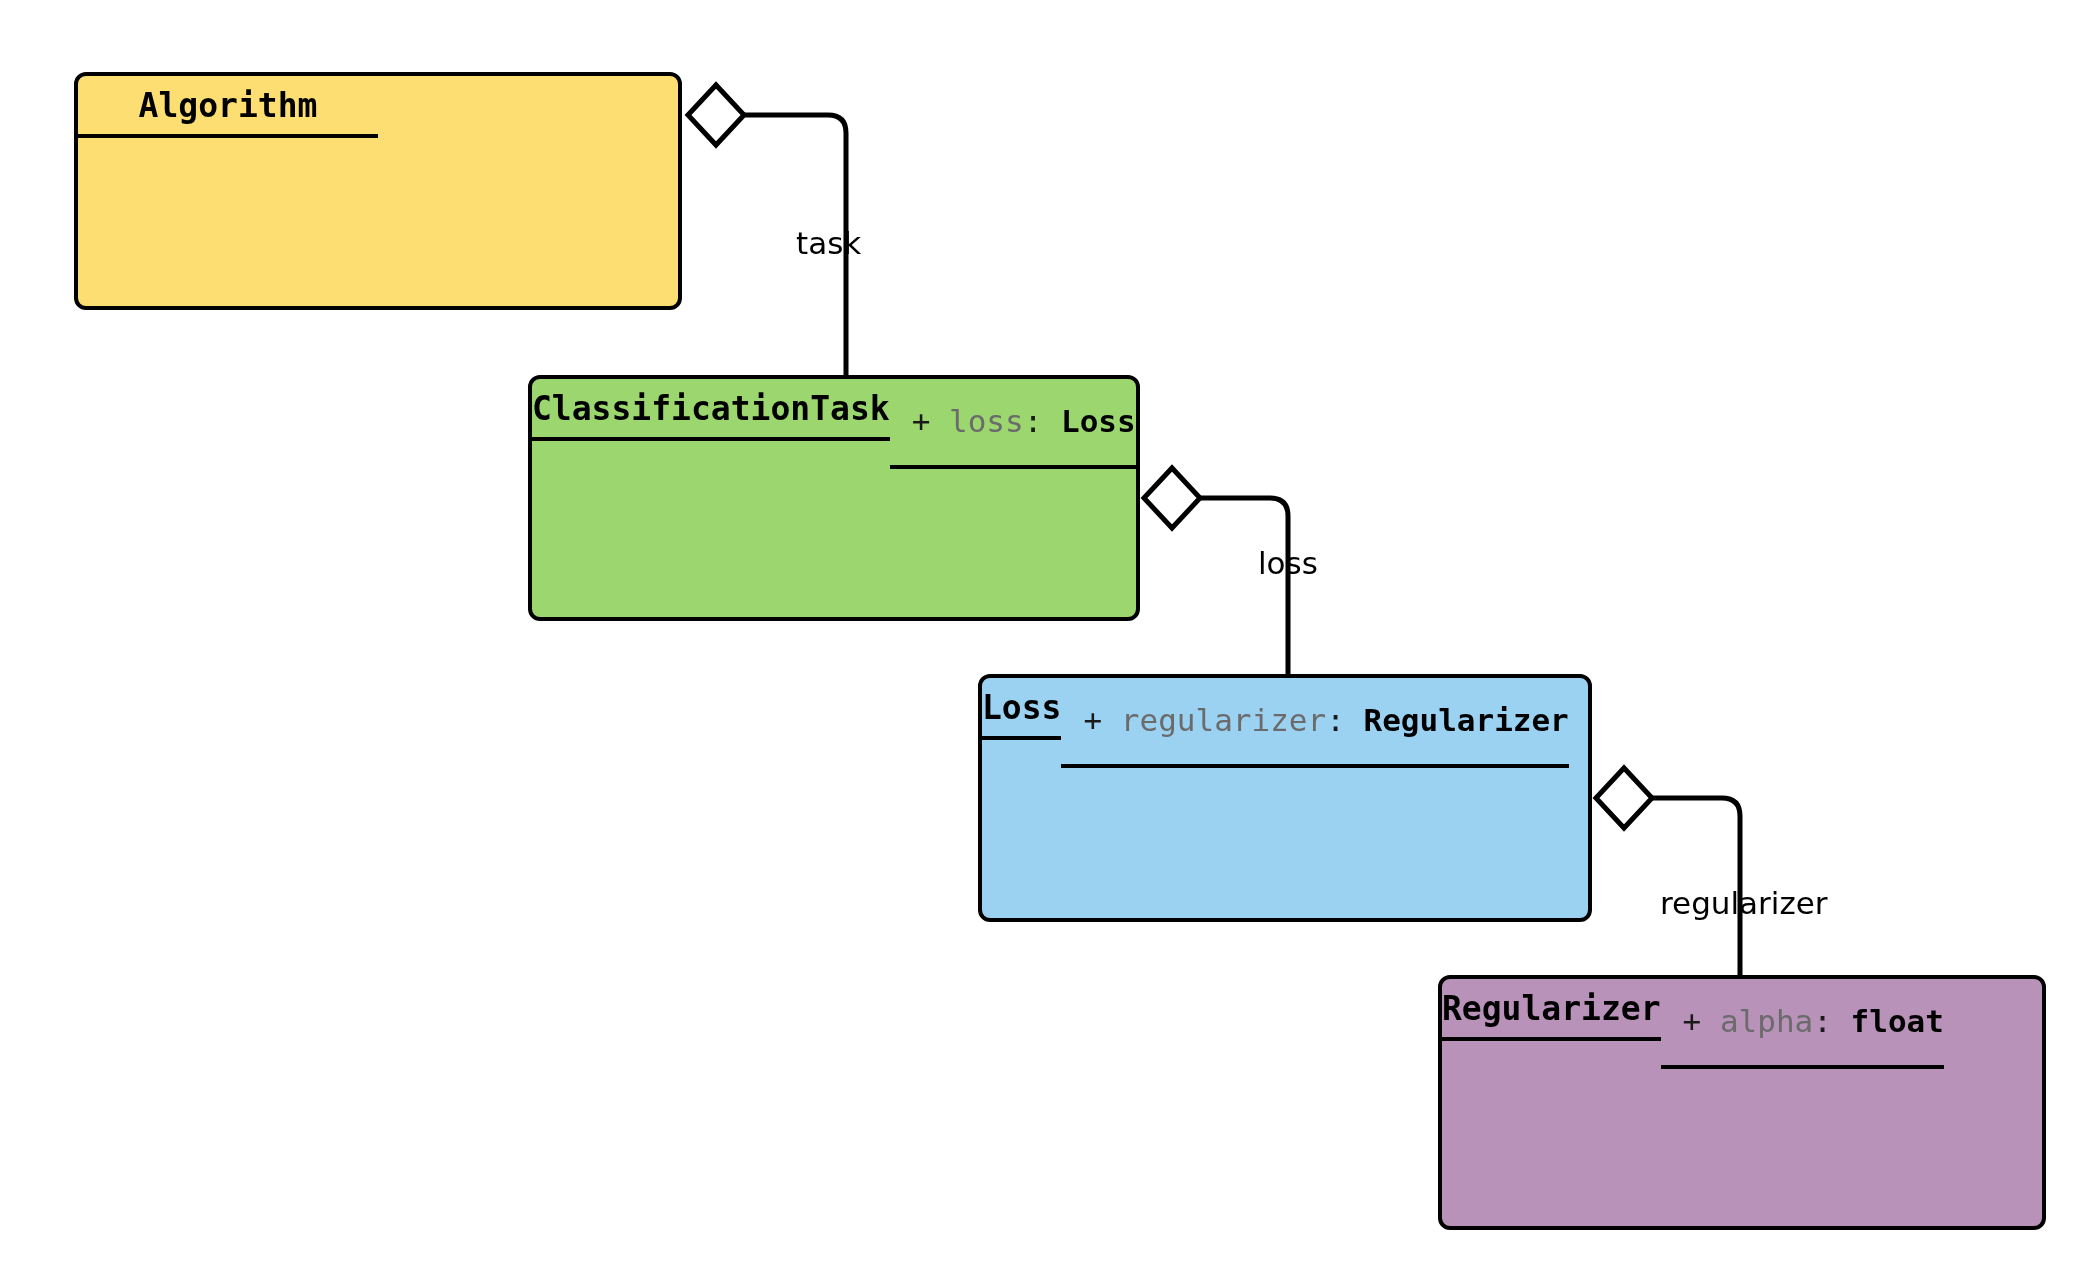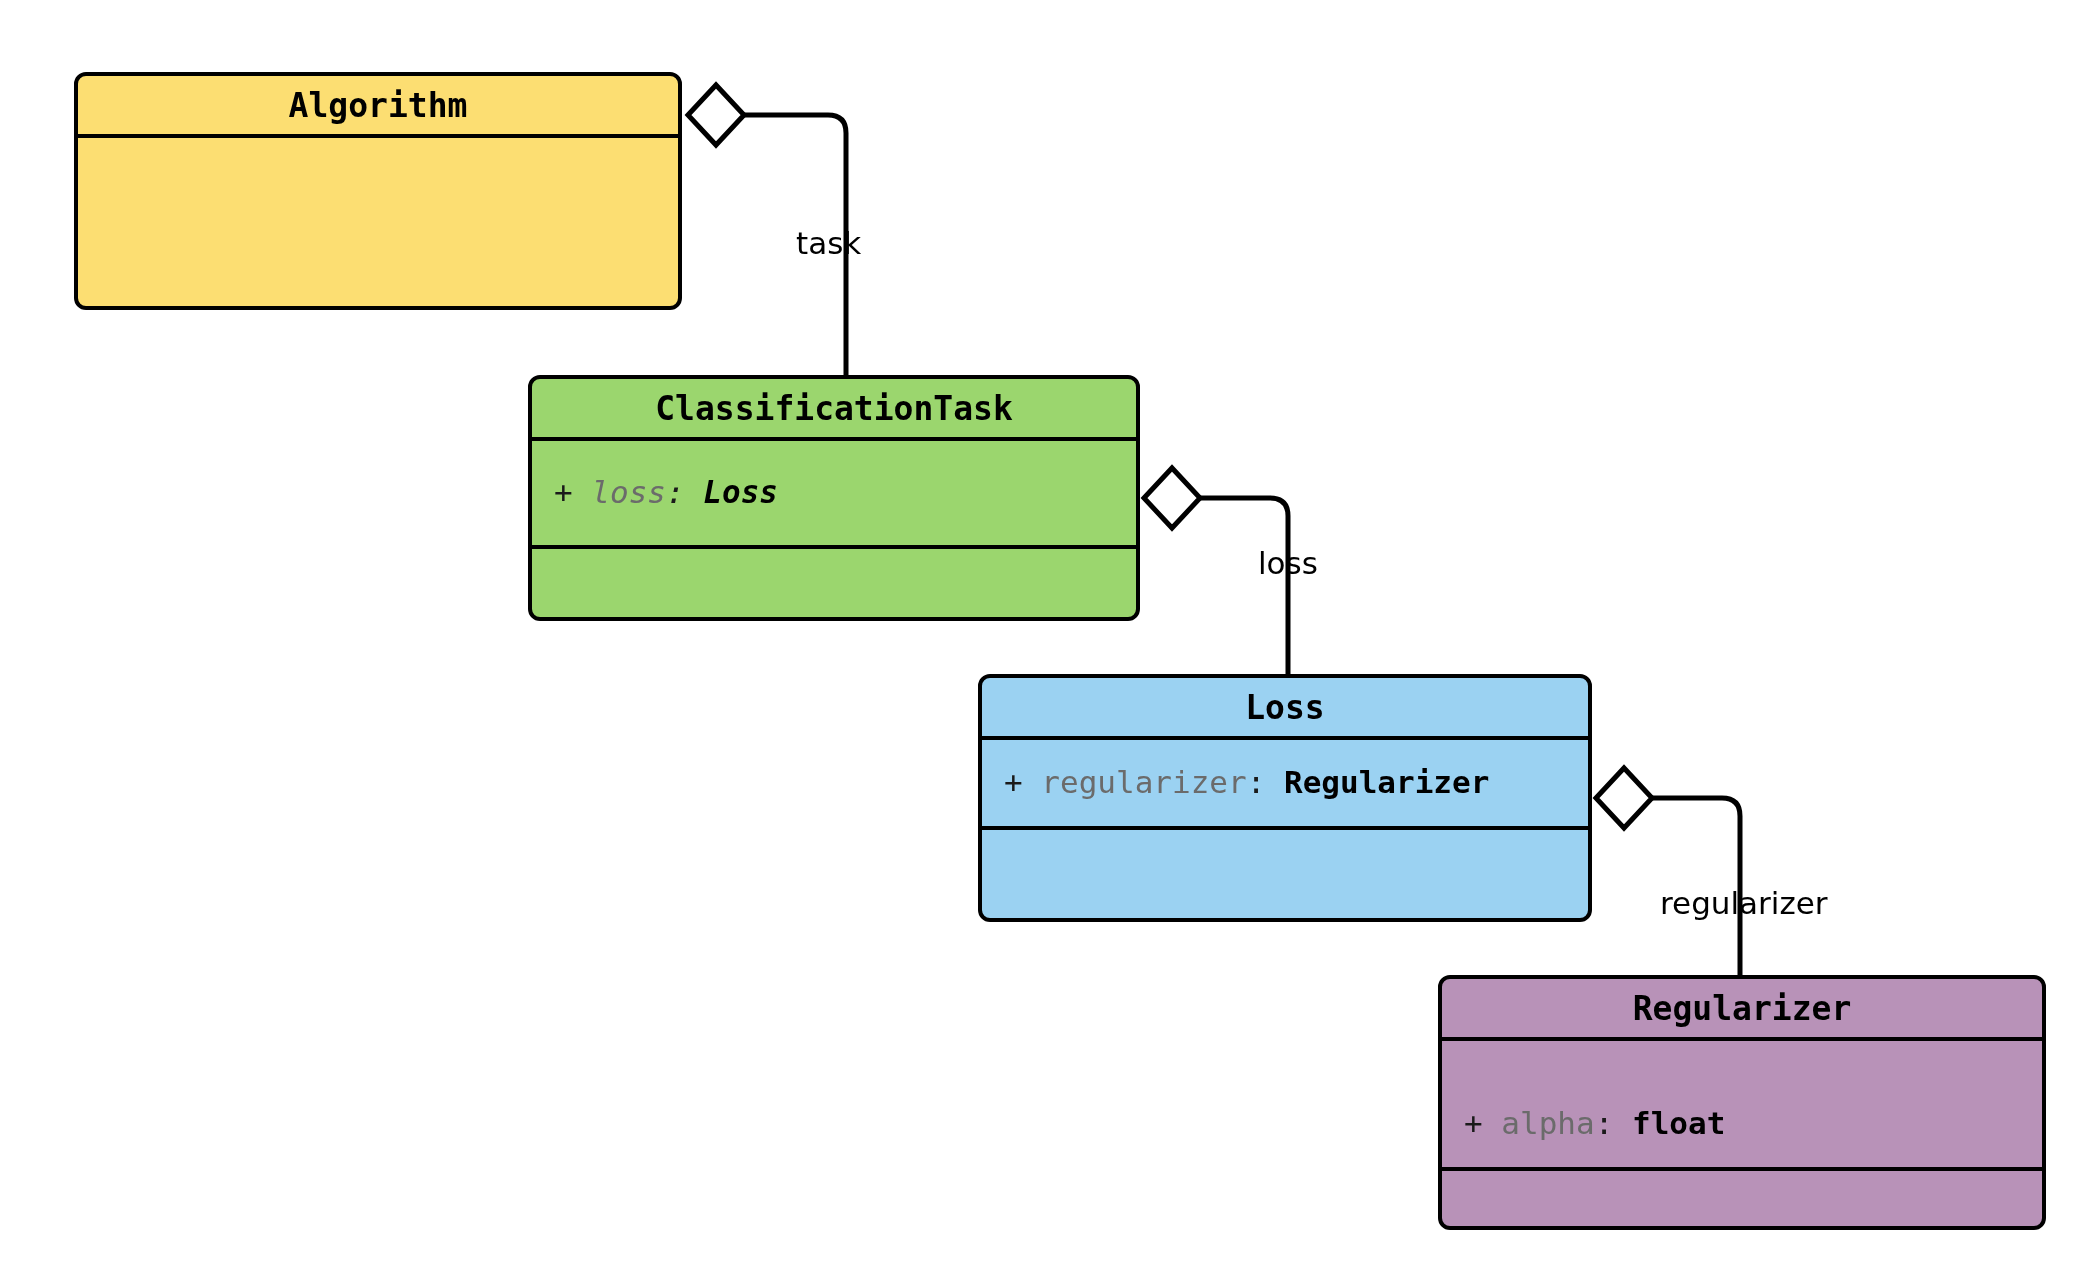--- a/index.html
+++ b/index.html
@@ -18,21 +18,20 @@
   }
 
   
   .uml-class {
     position: absolute;
     box-sizing: border-box;
     border: 4px solid #000000;
     border-radius: 12px;
     overflow: hidden;
     display: flex;
-    flex-direction: column;
     z-index: 3;
   }
   .uml-title {
     box-sizing: border-box;
     width: 100%;
     text-align: center;
     font-family: "DejaVu Sans Mono", "Liberation Mono", monospace;
     font-weight: bold;
     font-size: 33px;
     letter-spacing: 0px;
@@ -109,34 +108,34 @@
       <div class="edge-label" style="left: 1660px; top: 885px;">regularizer</div>
     </div>
 
   <div id="classes-group">
       <div class="uml-class" style="left: 74px; top: 72px; width: 608px; height: 238px; background: rgb(252, 222, 114); border-color: rgb(0, 0, 0);">
         <div class="uml-title" style="height: 62px; border-bottom-color: rgb(0, 0, 0);">Algorithm</div>
         <div class="uml-methods"></div>
       </div>
       <div class="uml-class" style="left: 528px; top: 375px; width: 612px; height: 246px; background: rgb(155, 214, 110); border-color: rgb(0, 0, 0);">
         <div class="uml-title" style="height: 62px; border-bottom-color: rgb(0, 0, 0);">ClassificationTask</div>
-        <div class="uml-attrs" style="height: 108px; border-bottom-color: rgb(0, 0, 0); font-style: italic;">
+        <div class="uml-attrs" style="height: 90px; border-bottom-color: rgb(0, 0, 0);">
           <div class="uml-attr"><span class="attr-vis">+</span> <span class="attr-name">loss</span><span class="attr-colon">:</span> <span class="attr-type">Loss</span></div>
         </div>
         <div class="uml-methods"></div>
       </div>
       <div class="uml-class" style="left: 978px; top: 674px; width: 614px; height: 248px; background: rgb(155, 210, 242); border-color: rgb(0, 0, 0);">
         <div class="uml-title" style="height: 62px; border-bottom-color: rgb(0, 0, 0);">Loss</div>
         <div class="uml-attrs" style="height: 90px; border-bottom-color: rgb(0, 0, 0);">
           <div class="uml-attr"><span class="attr-vis">+</span> <span class="attr-name">regularizer</span><span class="attr-colon">:</span> <span class="attr-type">Regularizer</span></div>
         </div>
         <div class="uml-methods"></div>
       </div>
       <div class="uml-class" style="left: 1438px; top: 975px; width: 608px; height: 255px; background: rgb(184, 146, 184); border-color: rgb(0, 0, 0);">
         <div class="uml-title" style="height: 62px; border-bottom-color: rgb(0, 0, 0);">Regularizer</div>
-        <div class="uml-attrs" style="height: 90px; border-bottom-color: rgb(0, 0, 0); margin-top: 40px;">
+        <div class="uml-attrs" style="height: 90px; border-bottom-color: rgb(0, 0, 0);">
           <div class="uml-attr"><span class="attr-vis">+</span> <span class="attr-name">alpha</span><span class="attr-colon">:</span> <span class="attr-type">float</span></div>
         </div>
         <div class="uml-methods"></div>
       </div>
     </div>
 
 </div>
 
 </body></html>

